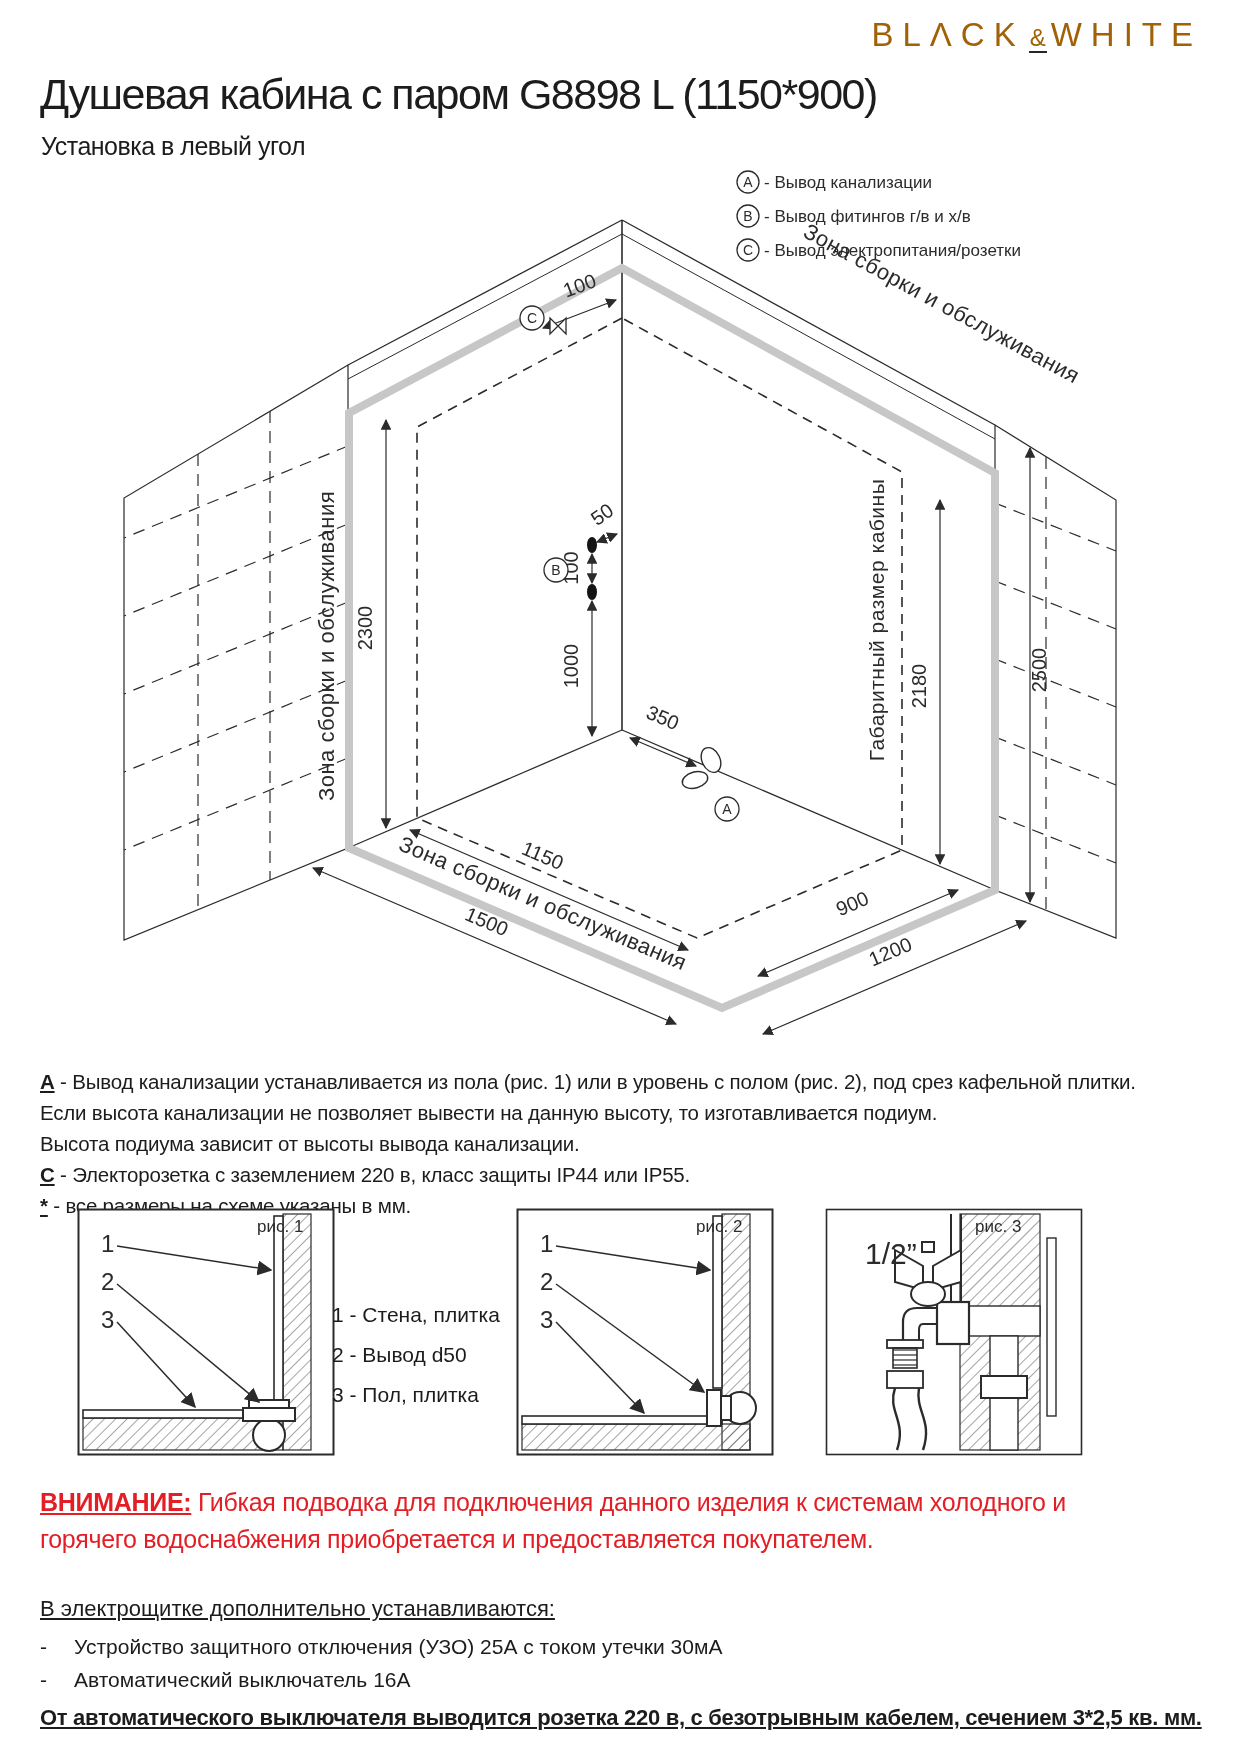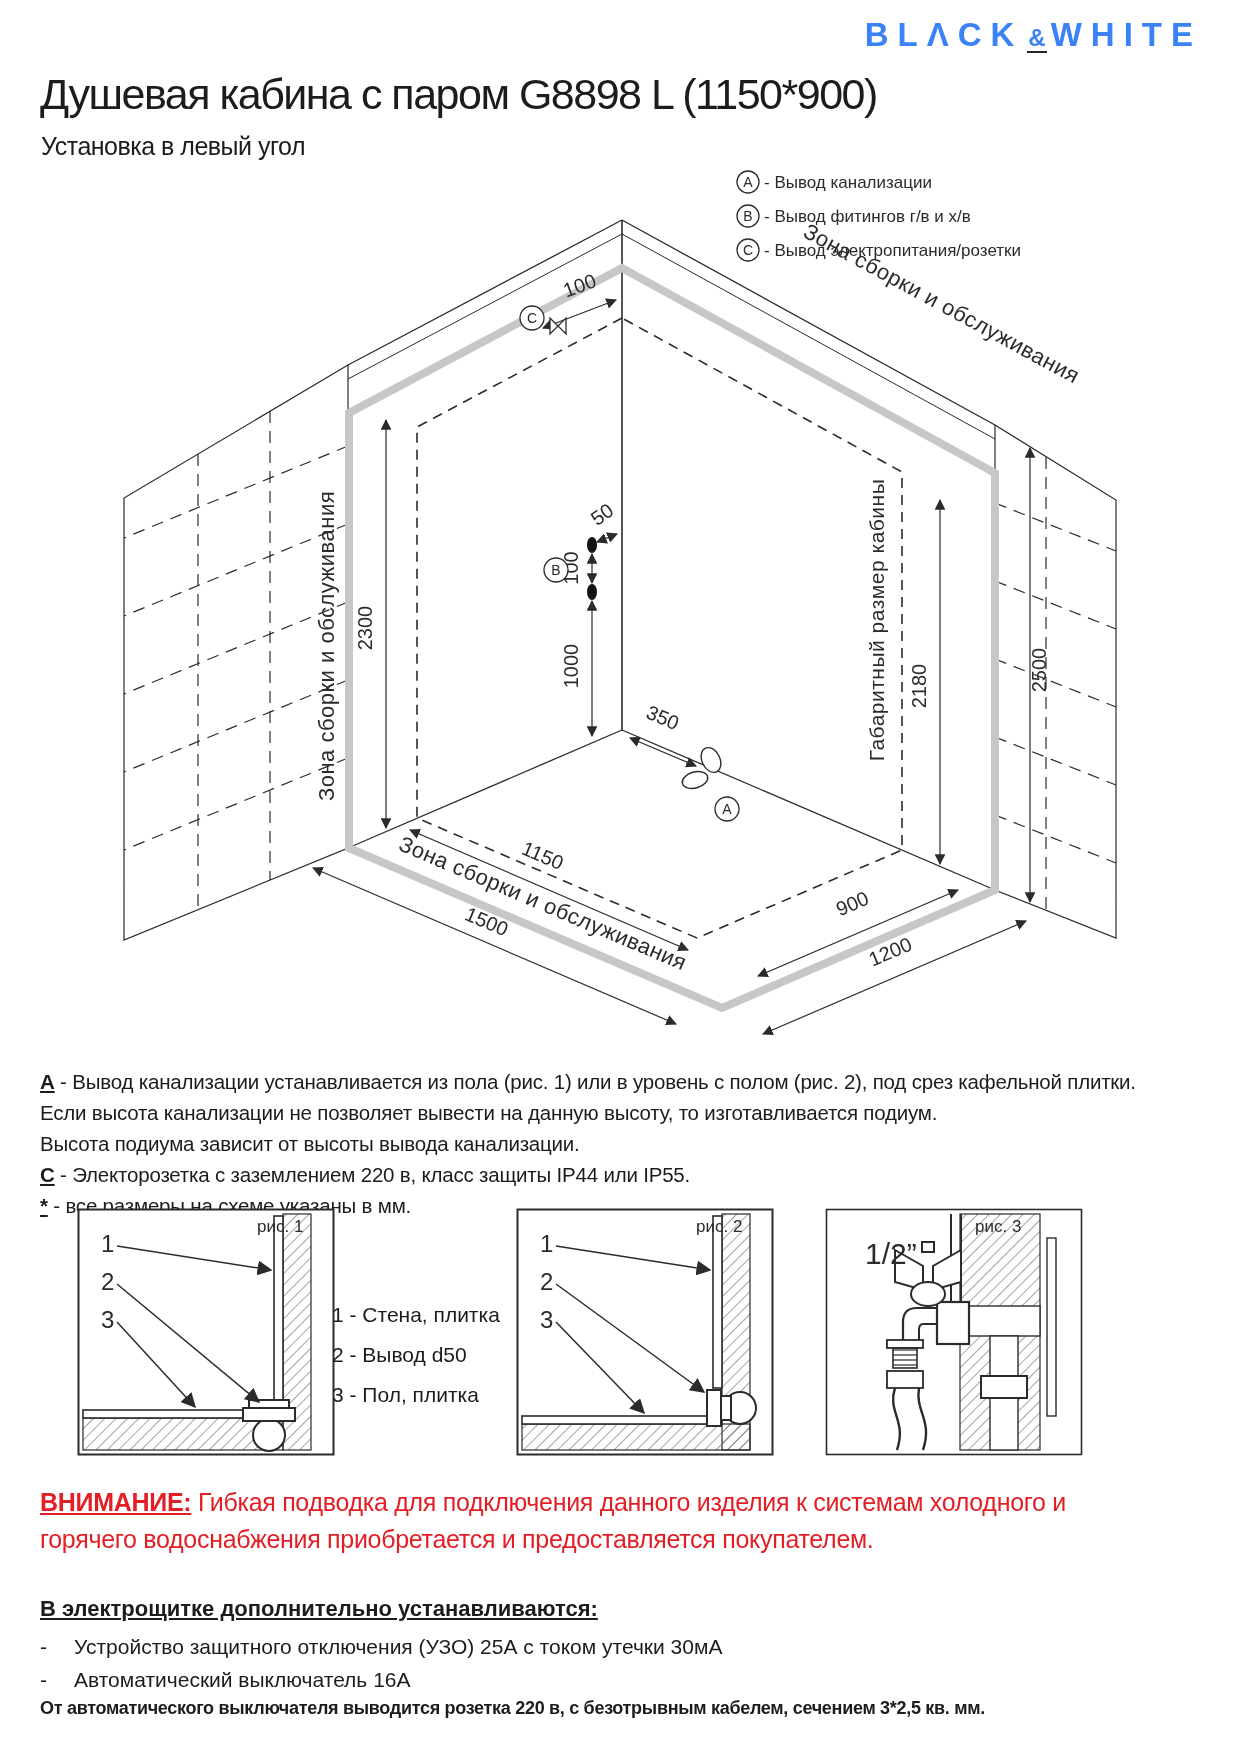--- a/index.html
+++ b/index.html
@@ -1,20 +1,20 @@
 <!DOCTYPE html>
 <html><head>
 <meta charset="utf-8">
 <style>
   html,body{margin:0;padding:0;}
   body{width:1240px;height:1754px;position:relative;background:#ffffff;
        font-family:"Liberation Sans","DejaVu Sans",sans-serif;color:#1c1c1c;overflow:hidden;}
   .abs{position:absolute;}
   
-  .logo{top:16px;right:38px;font-size:33px;font-weight:700;letter-spacing:9px;color:#3b82f6;white-space:nowrap;}
+  .logo{top:16px;right:38px;font-size:33px;font-weight:400;letter-spacing:9px;color:#a16207;white-space:nowrap;}
   .logo .amp{font-size:24px;letter-spacing:0;border-bottom:2px solid #26262a;padding:0 1px;margin:0 4px;}
   .title{top:70px;left:40px;font-size:43px;font-weight:400;letter-spacing:-1.5px;white-space:nowrap;}
   .subtitle{top:132px;left:41px;font-size:25px;letter-spacing:-0.5px;}
   
   svg text{font-family:"Liberation Sans","DejaVu Sans",sans-serif;fill:#2b2b2b;}
   .dimtxt{font-size:20px;}
   .zonetxt{font-size:22px;letter-spacing:0.5px;}
   .cabtxt{font-size:21px;letter-spacing:0.5px;}
   .legtxt{font-size:17px;}
   .ltr{font-size:14px;}
@@ -22,24 +22,24 @@
   .notes{top:1066px;left:40px;width:1175px;font-size:20.5px;line-height:31px;letter-spacing:-0.2px;}
   .notes .row{white-space:nowrap;}
   .marker{font-weight:700;text-decoration:underline;}
   
   .figcap{font-size:21px;line-height:40px;}
   
   .warn{top:1484px;left:40px;width:1070px;font-size:25px;line-height:37px;color:#e31e25;letter-spacing:-0.3px;}
   .warn .lbl{font-weight:700;text-decoration:underline;}
   
   .elec{top:1596px;left:40px;width:1170px;}
-  .elec .head{font-size:22px;font-weight:700;text-decoration:underline;margin:0 0 8px 0;}
+  .elec .head{font-size:22px;font-weight:400;text-decoration:underline;margin:0 0 8px 0;}
   .elec .item{font-size:21px;line-height:33px;display:flex;}
   .elec .dash{width:34px;flex:0 0 34px;}
-  .elec .foot{font-size:18px;font-weight:700;margin-top:2px;letter-spacing:-0.3px;white-space:nowrap;}
+  .elec .foot{font-size:22px;font-weight:700;text-decoration:underline;margin-top:9px;letter-spacing:-0.3px;white-space:nowrap;}
 </style>
 </head>
 <body>
 
 <div class="abs logo">
   <span>BLΛCK</span><span class="amp">&amp;</span><span>WHITE</span>
 </div>
 
 <div class="abs title">Душевая кабина с паром G8898 L (1150*900)</div>
 <div class="abs subtitle">Установка в левый угол</div>

